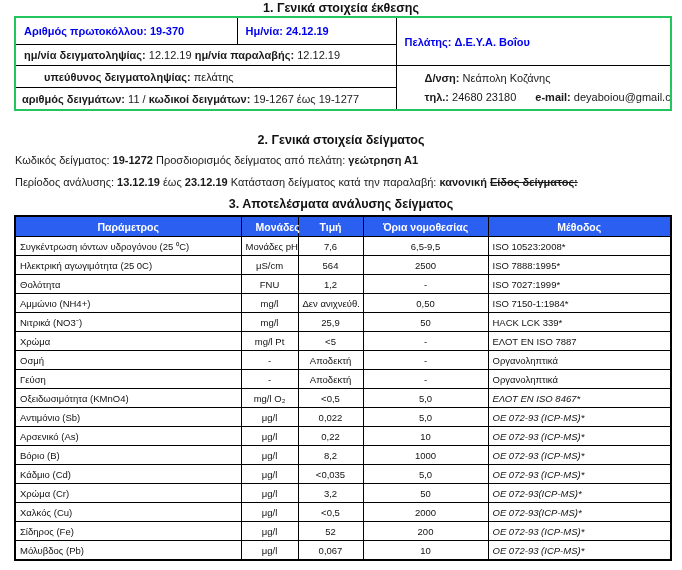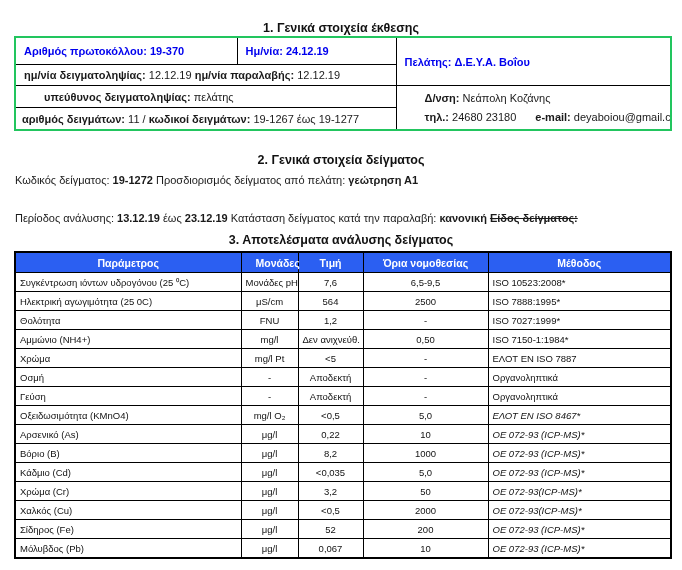--- a/index.html
+++ b/index.html
@@ -14,21 +14,21 @@
     -webkit-font-smoothing: antialiased;
   }
   .title {
     margin: 0;
     text-align: center;
     font-size: 12.5px;
     font-weight: bold;
     line-height: 16px;
     color: #111111;
   }
-  .t1 { padding-top: 20px; }
+  .t1 { padding-top: 0; }
   .t2 { margin-top: 21px; }
   .t3 { margin-top: 7px; }
 
   
   .info-table {
     margin: 0 0 0 14px;
     width: 656px;
     border-collapse: collapse;
     table-layout: fixed;
     border: 2px solid #22c55e;
@@ -54,21 +54,21 @@
 
   
   .sline {
     margin: 0 0 0 15px;
     font-size: 11px;
     line-height: 13px;
     white-space: nowrap;
     color: #1a1a1a;
   }
   .p1 { margin-top: 6px; }
-  .p2 { margin-top: 25px; }
+  .p2 { margin-top: 9px; }
   .b { font-weight: bold; }
   .struck { font-weight: bold; text-decoration: line-through; }
 
   
   .results-table {
     margin: 3px 0 0 14px;
     width: 656px;
     border-collapse: collapse;
     table-layout: fixed;
     border: 2px solid #000000;
@@ -225,20 +225,27 @@
           <td class="c-method">ISO 7027:1999*</td>
         </tr>
         <tr>
           <td class="c-param">Αμμώνιο (NH4+)</td>
           <td class="c-mid">mg/l</td>
           <td class="c-mid">Δεν ανιχνεύθ.</td>
           <td class="c-mid">0,50</td>
           <td class="c-method">ISO 7150-1:1984*</td>
         </tr>
         <tr>
+          <td class="c-param">Νιτρικά (NO3⁻)</td>
+          <td class="c-mid">mg/l</td>
+          <td class="c-mid">25,9</td>
+          <td class="c-mid">50</td>
+          <td class="c-method">HACK LCK 339*</td>
+        </tr>
+        <tr>
           <td class="c-param">Χρώμα</td>
           <td class="c-mid">mg/l Pt</td>
           <td class="c-mid">&lt;5</td>
           <td class="c-mid">-</td>
           <td class="c-method">ΕΛΟΤ EN ISO 7887</td>
         </tr>
         <tr>
           <td class="c-param">Οσμή</td>
           <td class="c-mid">-</td>
           <td class="c-mid">Αποδεκτή</td>
@@ -253,20 +260,27 @@
           <td class="c-method">Οργανοληπτικά</td>
         </tr>
         <tr>
           <td class="c-param">Οξειδωσιμότητα (KMnO4)</td>
           <td class="c-mid">mg/l O₂</td>
           <td class="c-mid">&lt;0,5</td>
           <td class="c-mid">5,0</td>
           <td class="c-method italic">ΕΛΟΤ EN ISO 8467*</td>
         </tr>
         <tr>
+          <td class="c-param">Αντιμόνιο  (Sb)</td>
+          <td class="c-mid">μg/l</td>
+          <td class="c-mid">0,022</td>
+          <td class="c-mid">5,0</td>
+          <td class="c-method italic">ΟΕ 072-93 (ICP-MS)*</td>
+        </tr>
+        <tr>
           <td class="c-param">Αρσενικό (As)</td>
           <td class="c-mid">μg/l</td>
           <td class="c-mid">0,22</td>
           <td class="c-mid">10</td>
           <td class="c-method italic">ΟΕ 072-93 (ICP-MS)*</td>
         </tr>
         <tr>
           <td class="c-param">Βόριο (B)</td>
           <td class="c-mid">μg/l</td>
           <td class="c-mid">8,2</td>

